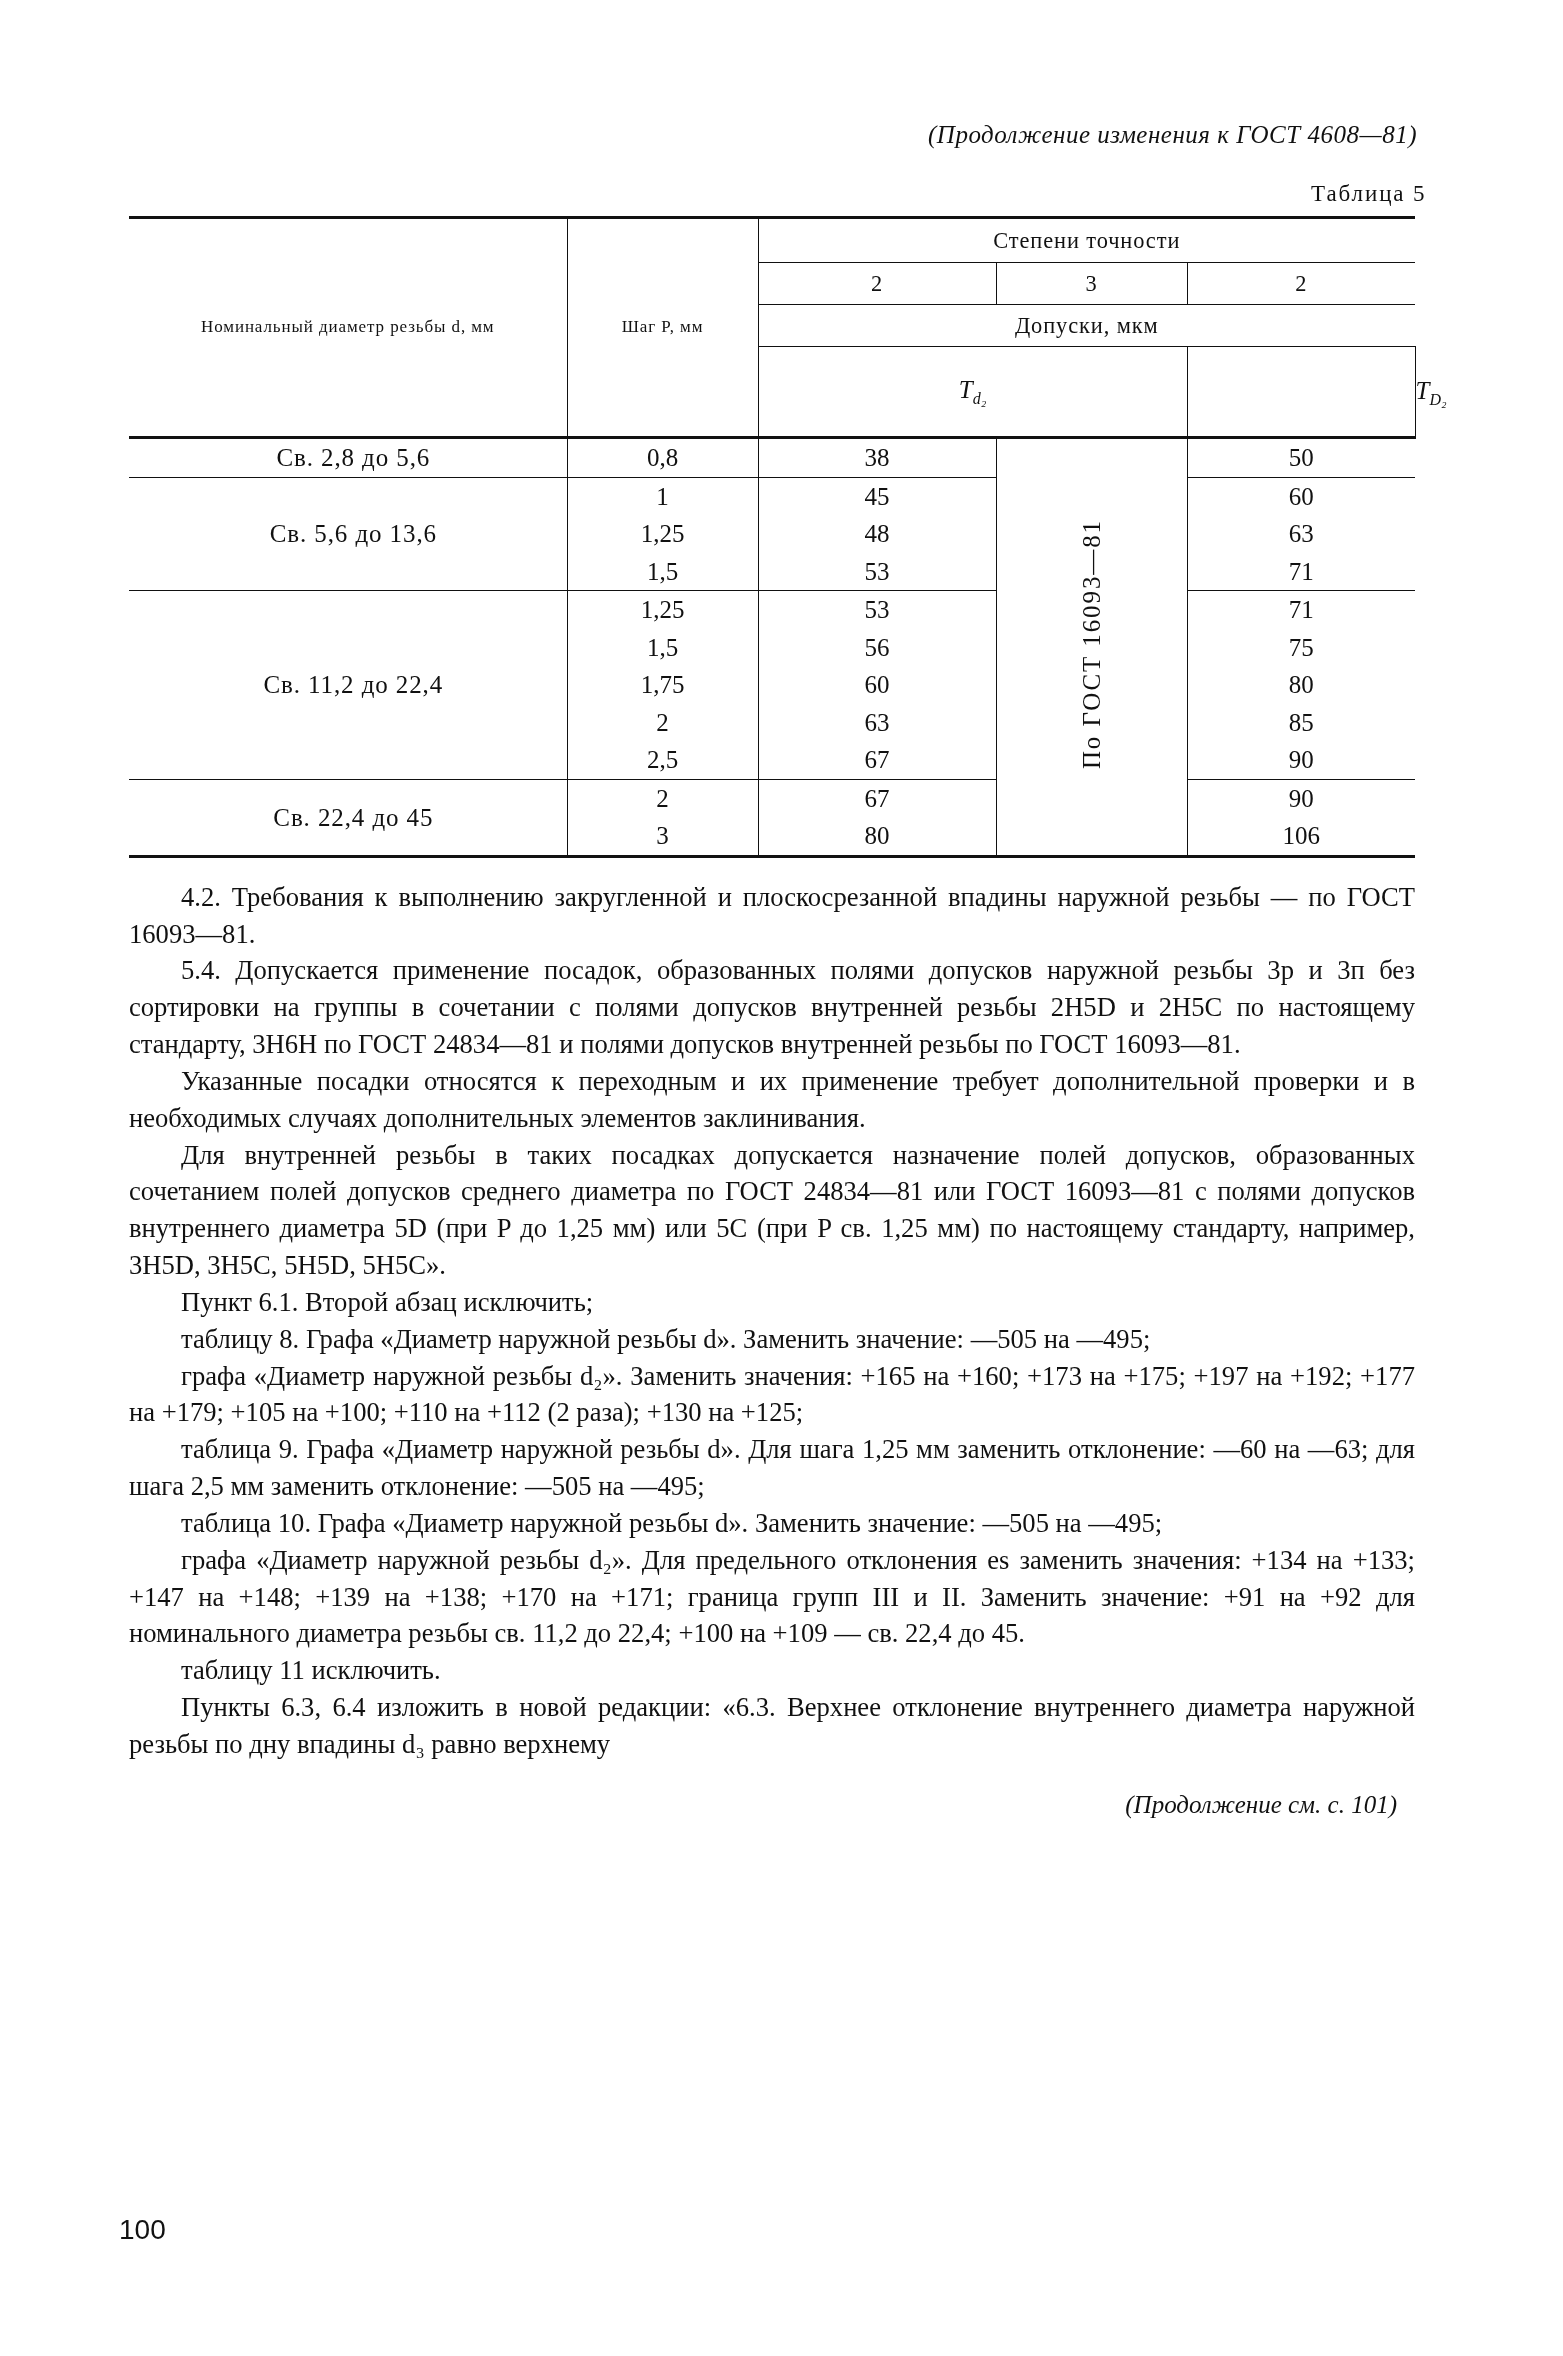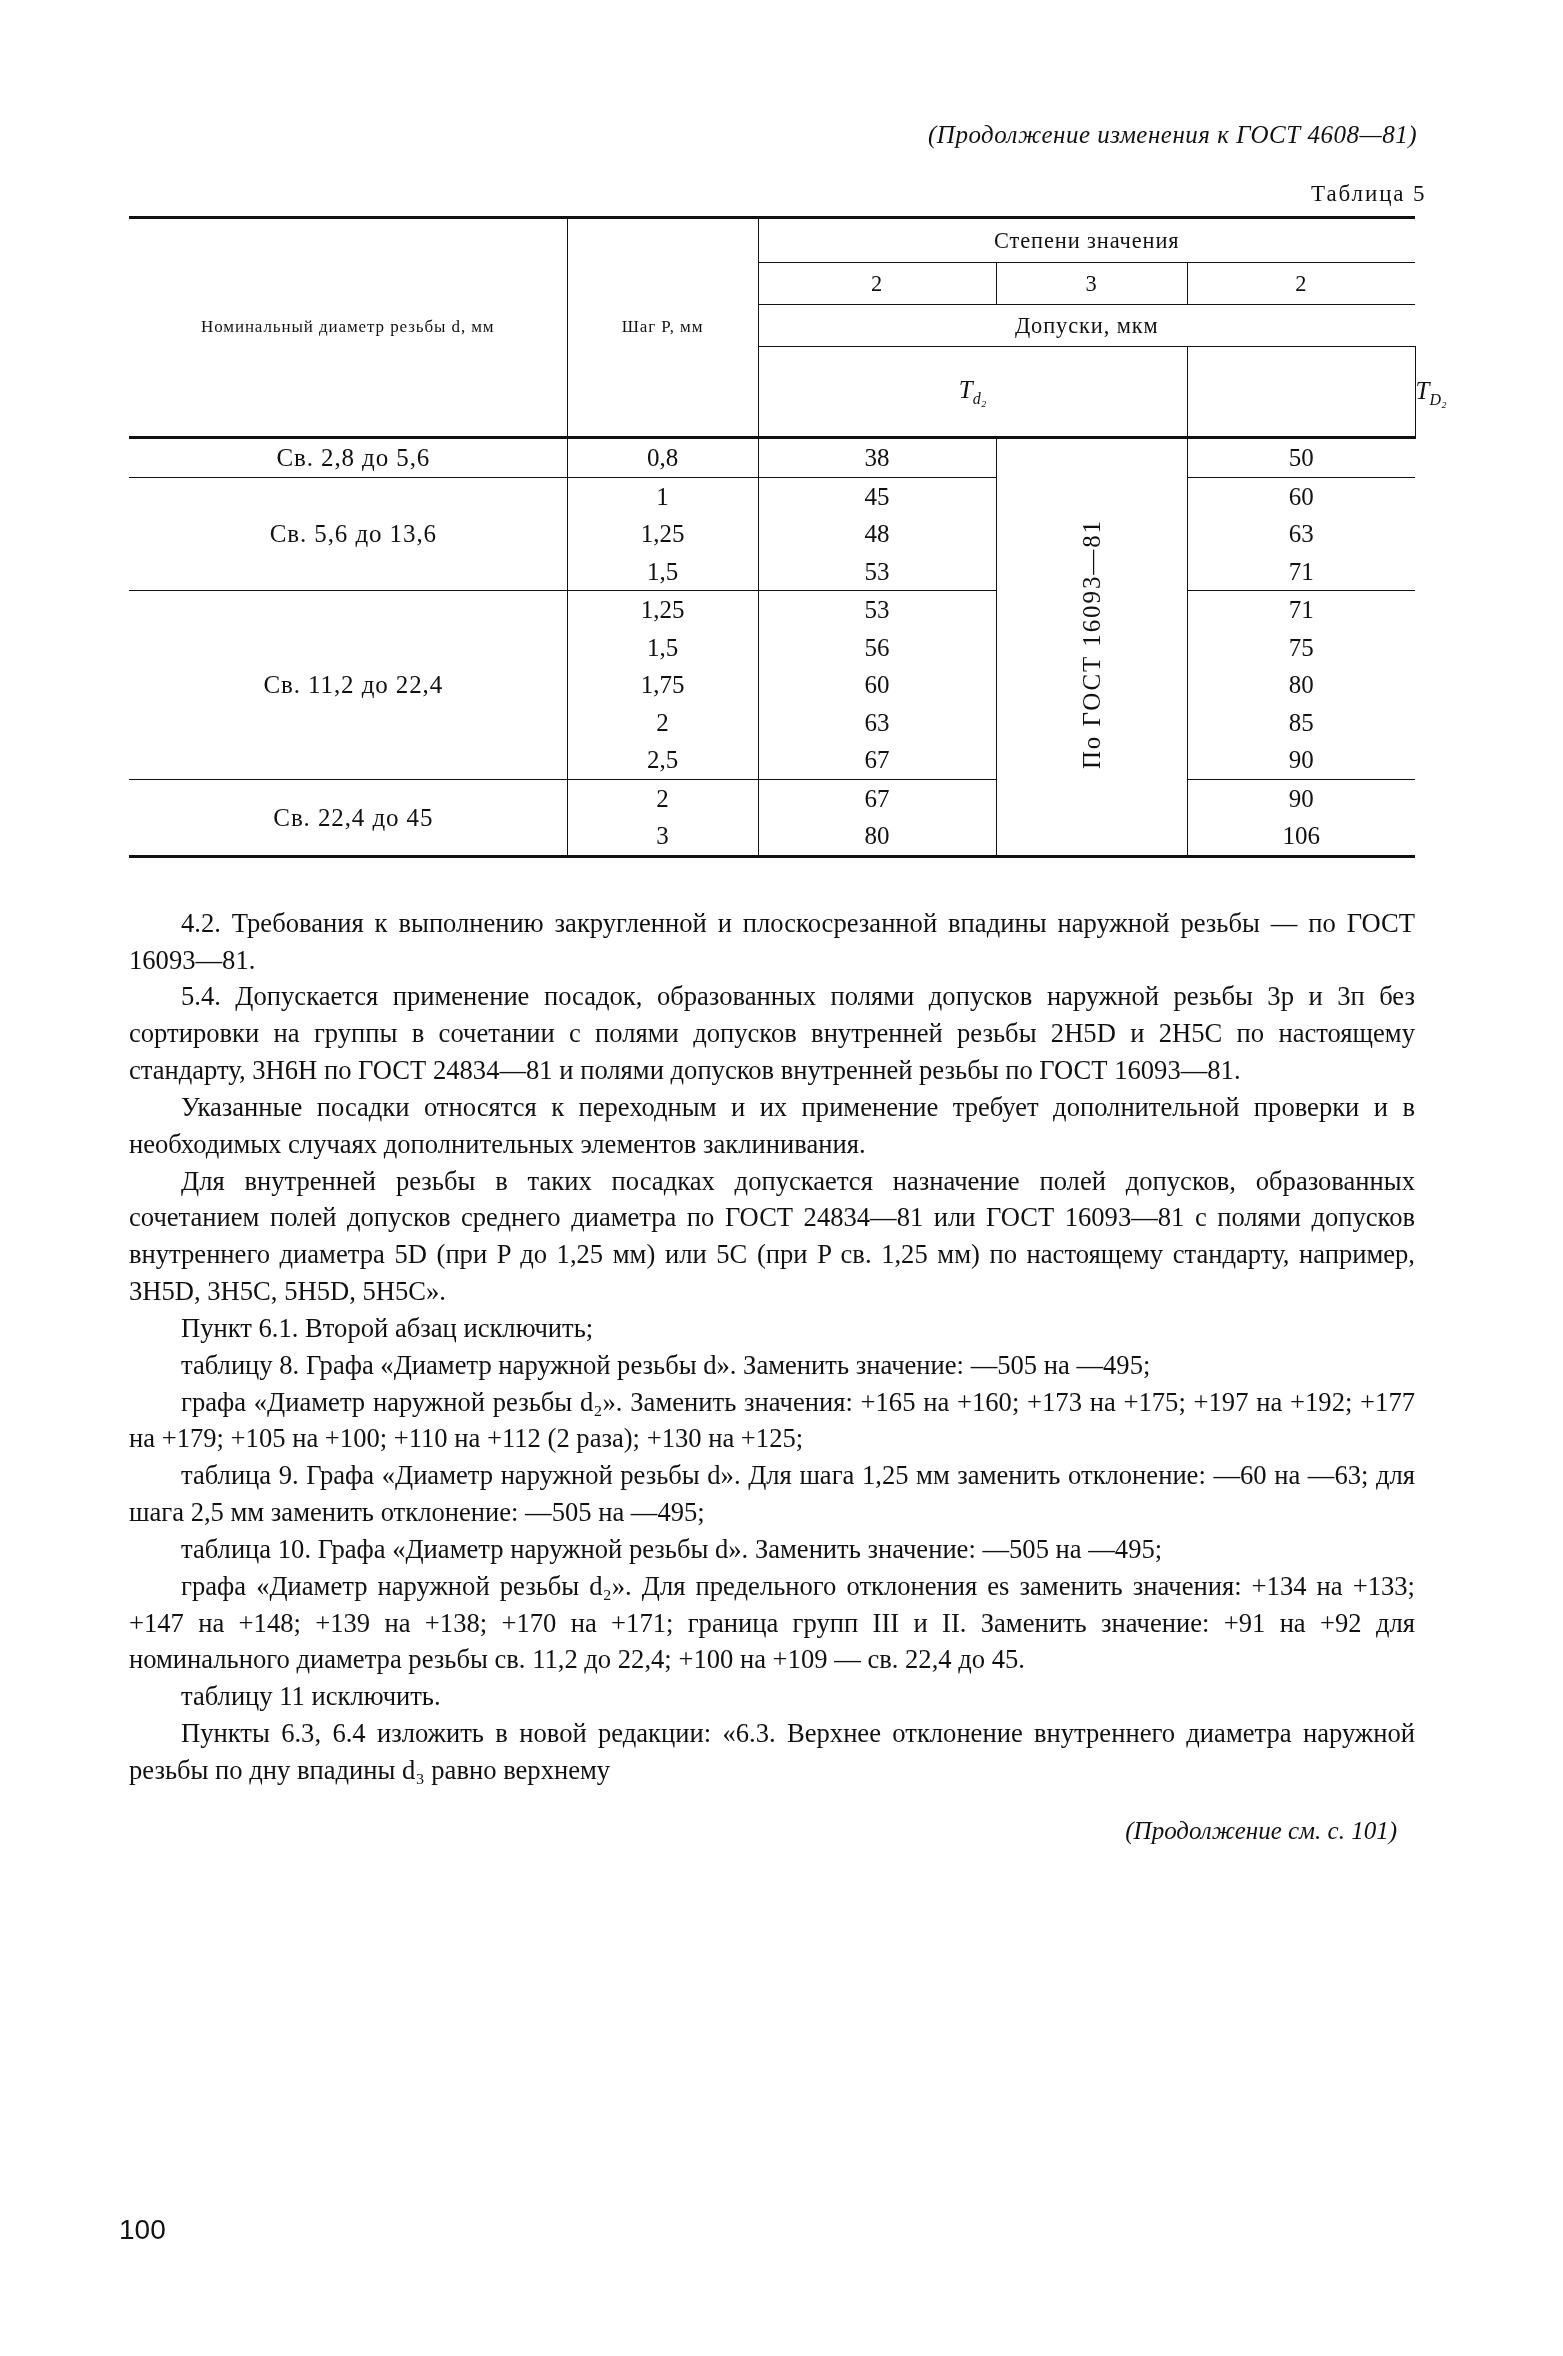--- a/index.html
+++ b/index.html
@@ -101,21 +101,21 @@
     writing-mode: vertical-rl;
     transform: rotate(180deg);
     font-size: 25px;
     letter-spacing: 1.9px;
     white-space: nowrap;
     display: inline-block;
   }
 
   
   .body-text {
-    margin-top: 47px;
+    margin-top: 21px;
     font-size: 26.6px;
     line-height: 1.385;
     text-align: justify;
     width: 1286px;
   }
   .body-text p {
     margin: 0;
     text-indent: 52px;
     text-align: justify;
   }
@@ -156,21 +156,21 @@
       </colgroup>
       <tbody>
         <tr class="hdr-row">
           <td class="tbl-top vline-r" rowspan="4" style="height:56px;">
             <div class="cell-nom">Номинальный диаметр резьбы d, мм</div>
           </td>
           <td class="tbl-top vline-r" rowspan="4">
             <div class="cell-nom">Шаг P, мм</div>
           </td>
           <td class="tbl-top hline-b cell-step" colspan="3" style="height:43px;">
-            <span>Степени значения</span>
+            <span>Степени точности</span>
           </td>
         </tr>
         <tr class="hdr-row">
           <td class="hline-b cell-step" style="height:41px;">
             <span>2</span>
           </td>
           <td class="hline-b cell-step vline-r" style="border-left:1.9px solid #111;">
             <span>3</span>
           </td>
           <td class="hline-b cell-step">

